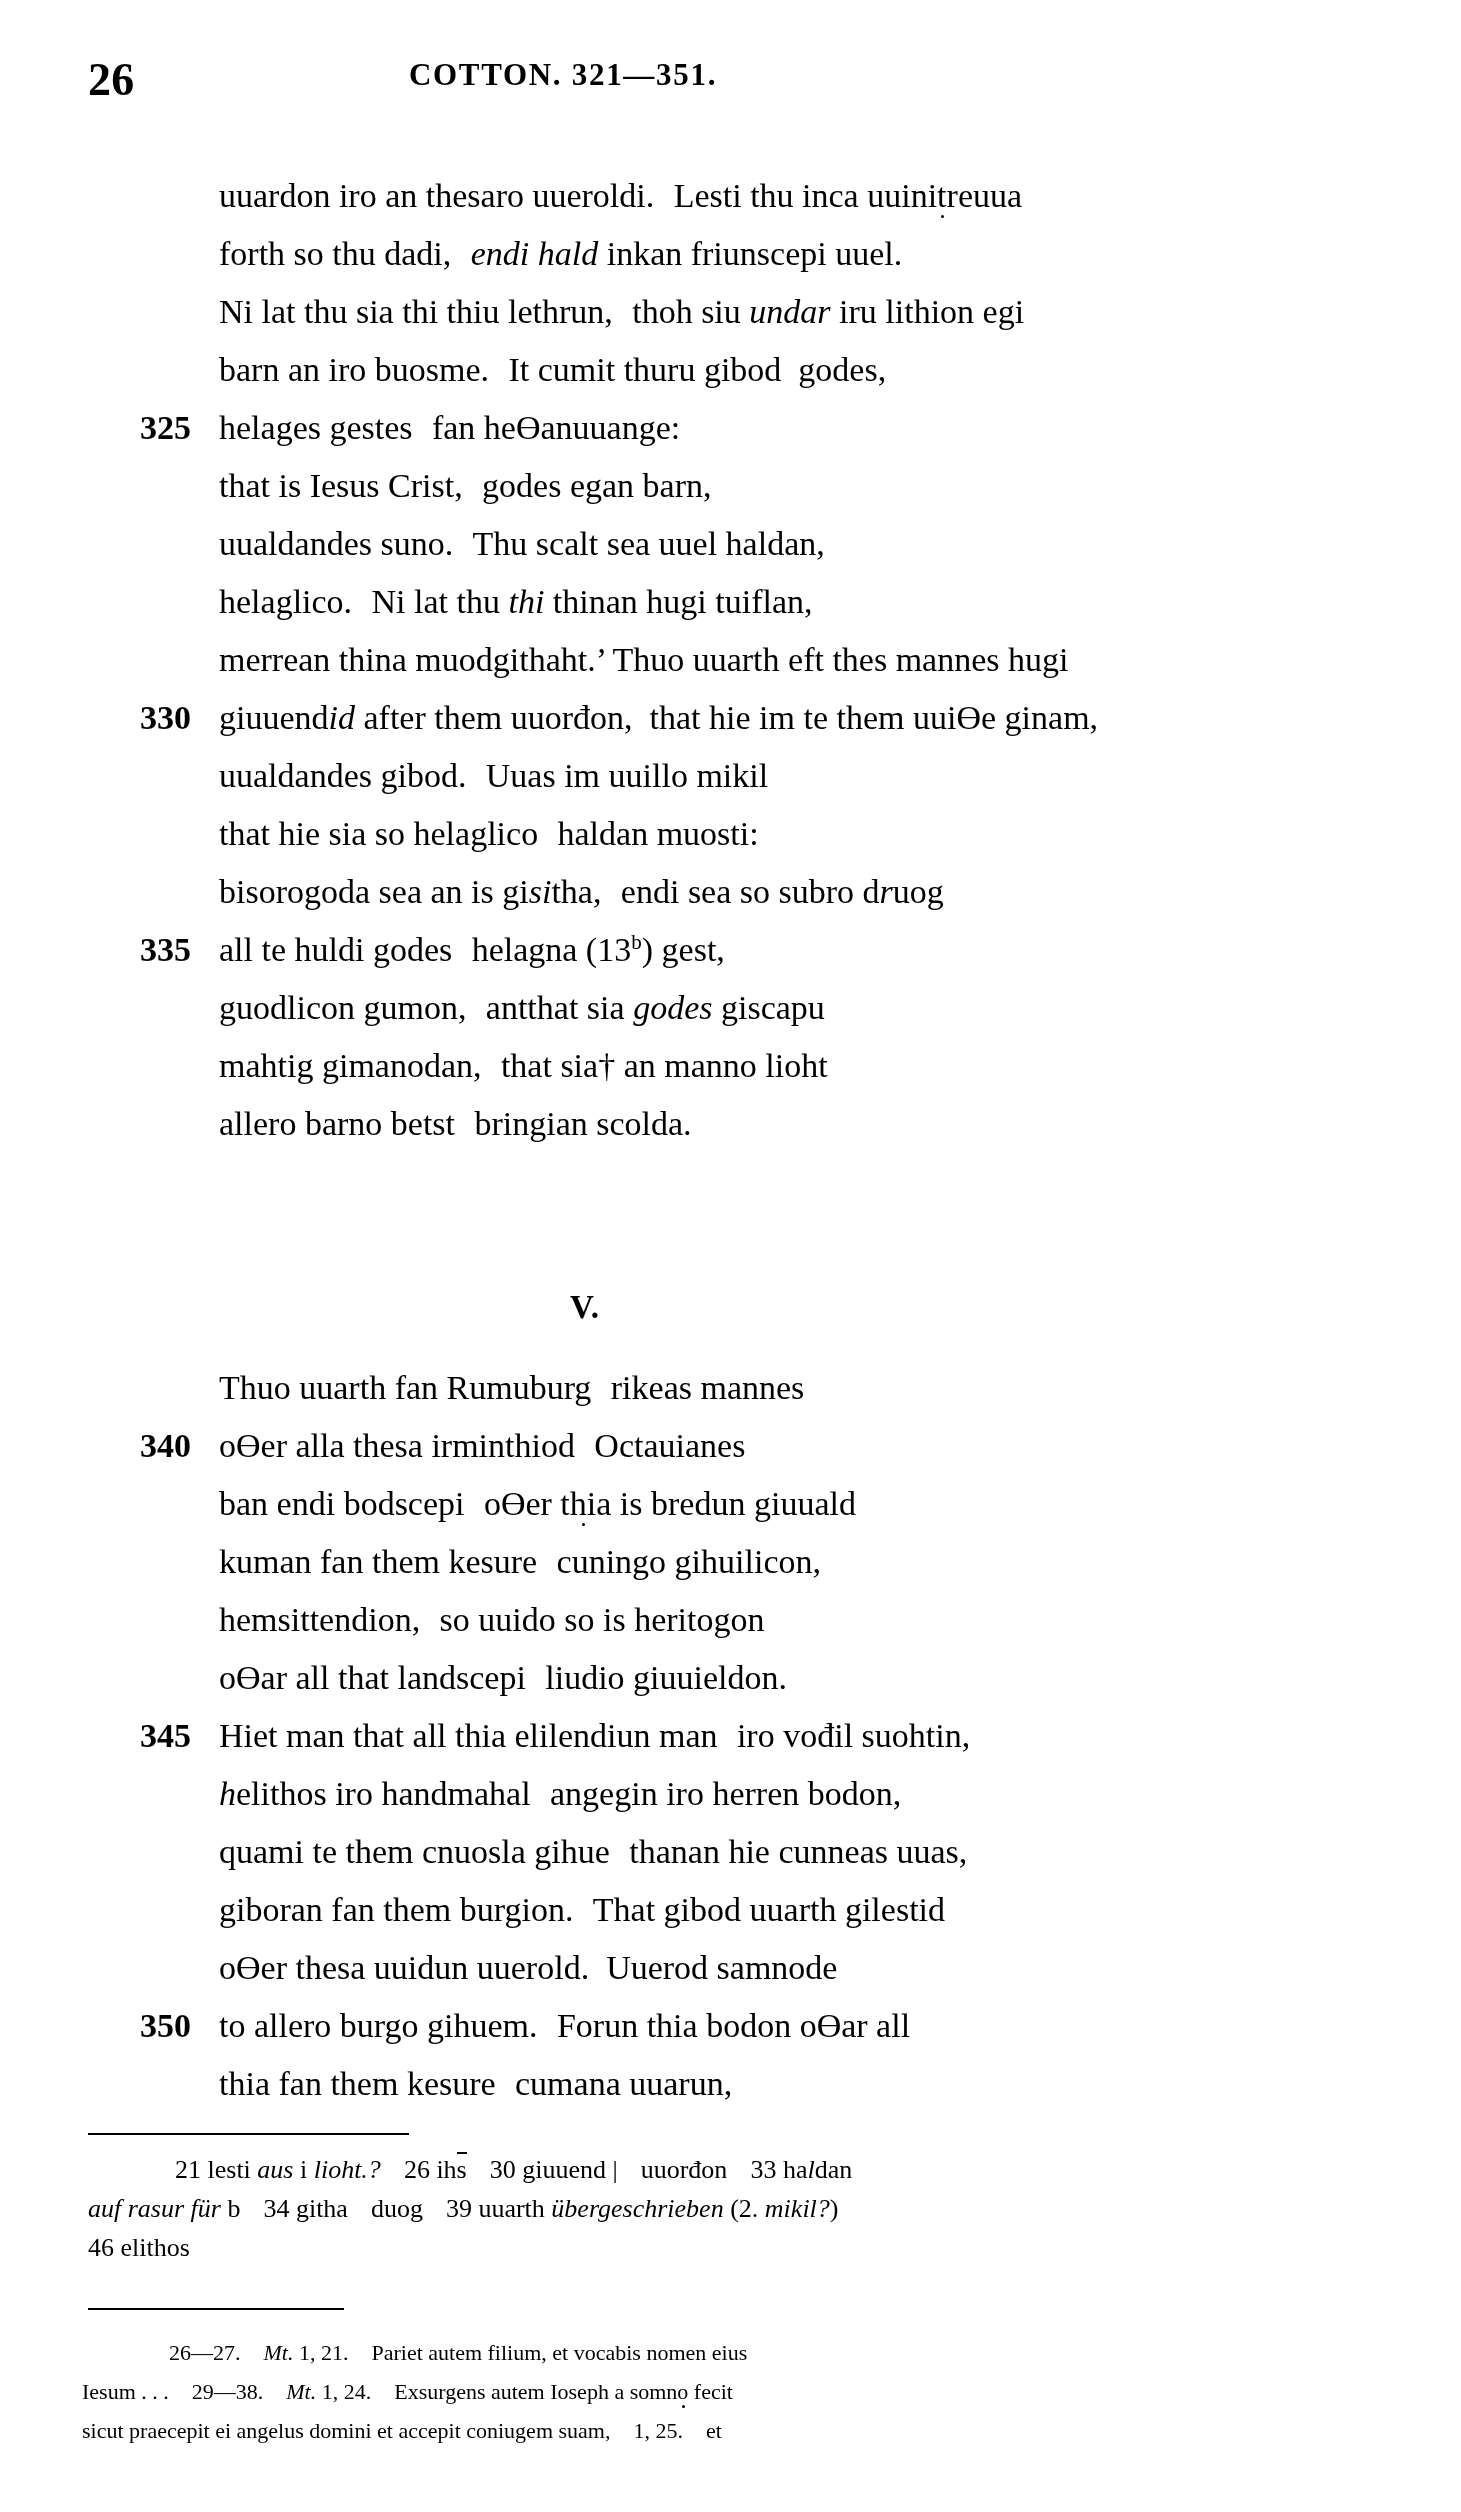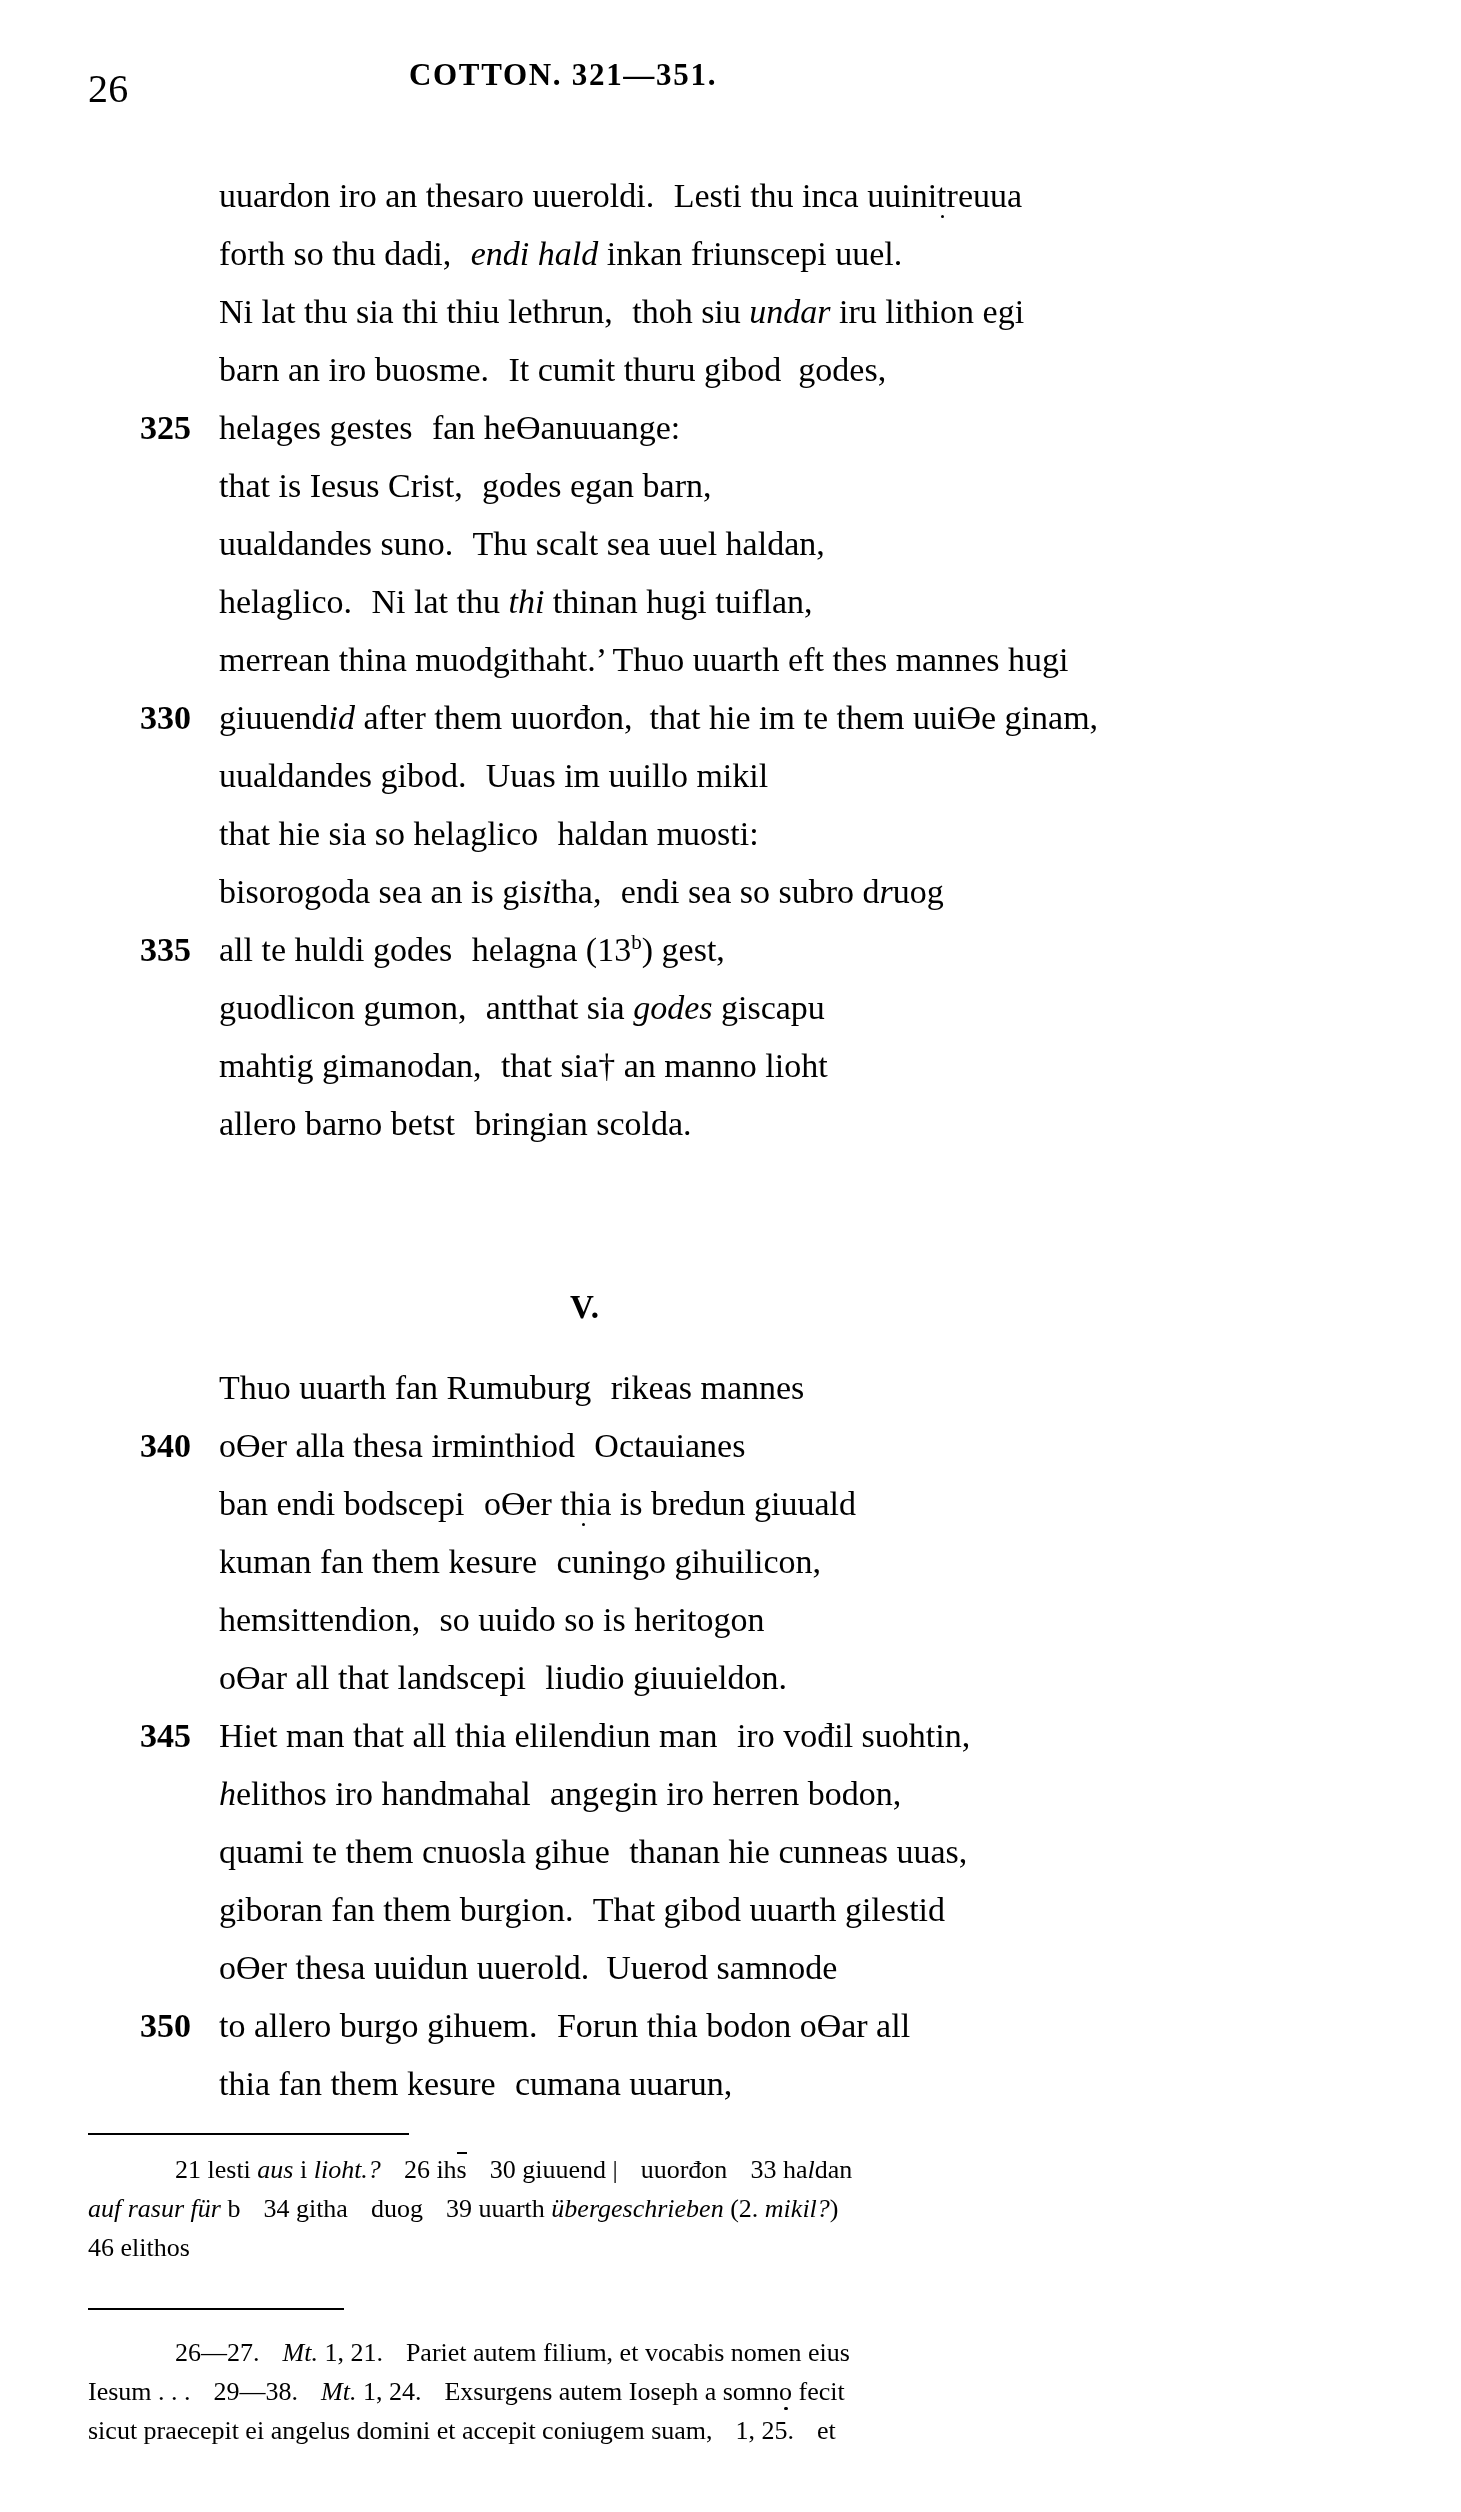--- a/index.html
+++ b/index.html
@@ -26,25 +26,24 @@
     position: absolute;
     top: 57px;
     left: 0;
     width: 1462px;
     height: 46px;
   }
   .folio {
     position: absolute;
     left: 88px;
     top: 0;
-    font-size: 40px;
-    font-weight: normal;
+    font-size: 46px;
+    font-weight: bold;
     letter-spacing: 0.3px;
     line-height: 1;
-    margin-top: 12px;
   }
   .runtitle {
     position: absolute;
     left: 0;
     top: 2.3px;
     width: 1462px;
     text-align: center;
     font-size: 31px;
     font-weight: bold;
     letter-spacing: 1.7px;
@@ -129,23 +128,23 @@
     font-size: 26px;
     line-height: 39px;
     white-space: nowrap;
   }
   .apparatus .ind { display: inline-block; width: 87px; }
 
   
   .sourcenotes {
     position: absolute;
     top: 2333px;
-    left: 88px;
+    left: 82px;
     width: 1313px;
-    font-size: 26px;
+    font-size: 22px;
     line-height: 39px;
     white-space: nowrap;
   }
   .sourcenotes .ind { display: inline-block; width: 87px; }
   .sp-l { display: inline-block; width: 23px; }
 </style>
 </head>
 <body>
 
 <div class="page">

